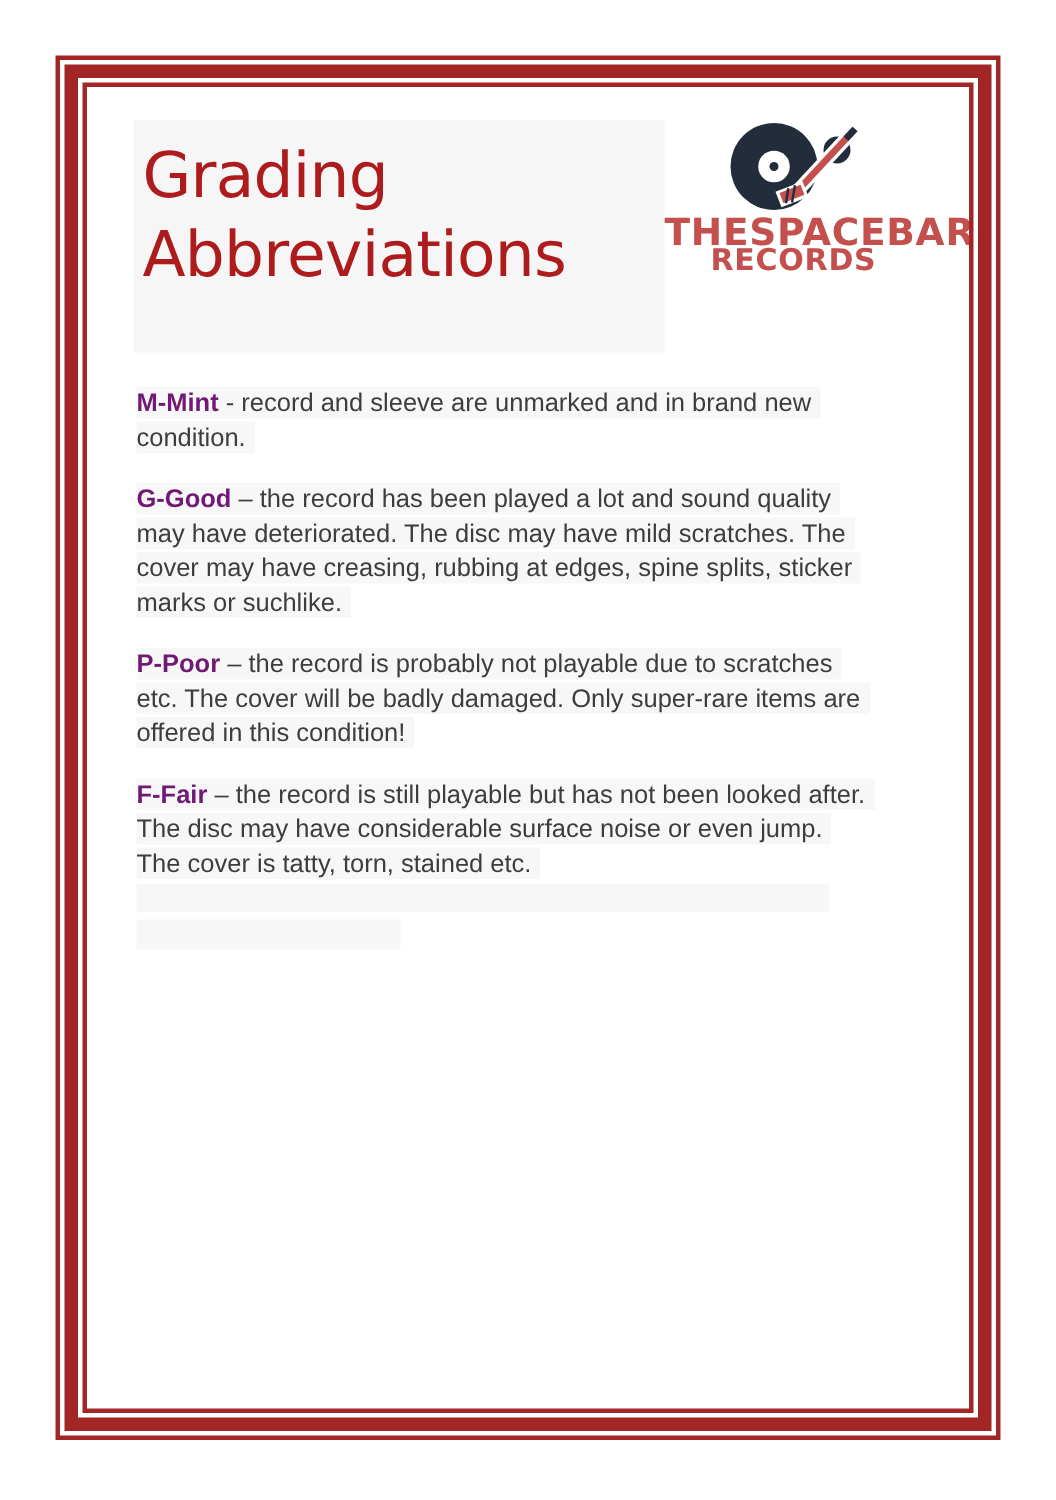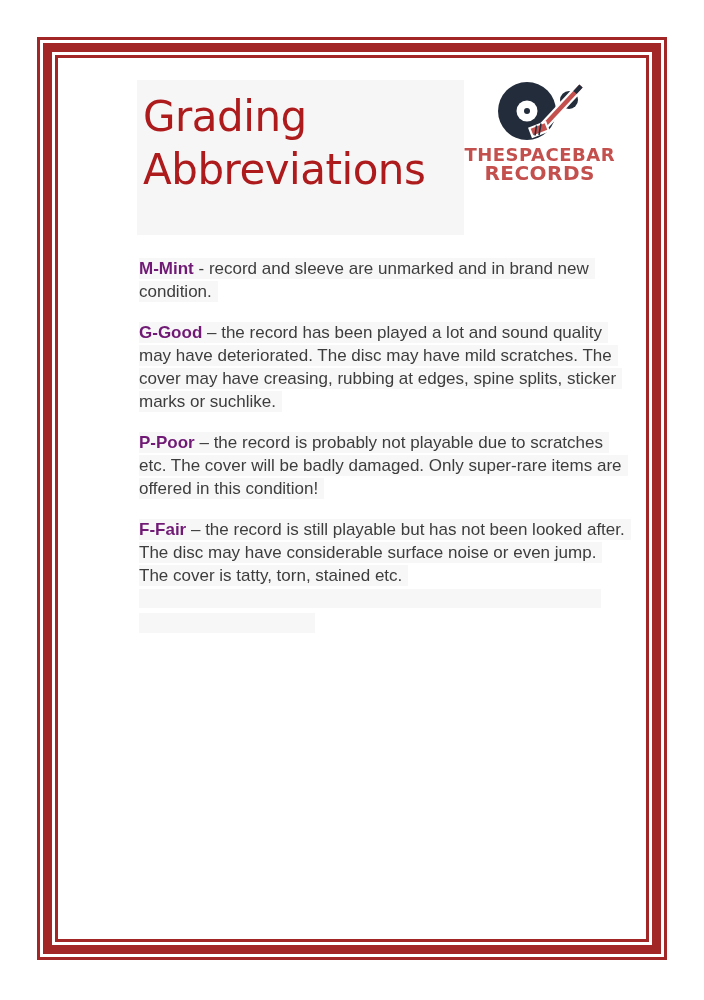--- a/index.html
+++ b/index.html
@@ -11,38 +11,38 @@
     overflow:hidden;
   }
   
   .frame-a {
     position:absolute; left:37px; top:37px; right:37px; bottom:40px;
     border:3px solid #a32626; padding:3px; box-sizing:border-box;
   }
   .frame-b { border:9px solid #a32626; padding:3px; height:100%; box-sizing:border-box; }
   .frame-c { border:3px solid #a32626; height:100%; box-sizing:border-box; position:relative; background:#ffffff; }
 
-  .content { position:absolute; inset:0; padding:22px 31px; box-sizing:border-box; overflow:hidden;margin-left:48px; }
+  .content { position:absolute; inset:0; padding:22px 31px; box-sizing:border-box; overflow:hidden; }
 
   .header { display:flex; justify-content:space-between; align-items:flex-start; height:155px; margin-bottom:22px; }
   .title-box {
     background:#f6f6f6; width:398px; height:155px; box-sizing:border-box;
     padding:10px 8px 0 6px;
   }
   .title {
     margin:0; font-family:"DejaVu Sans", sans-serif;
     font-weight:500; font-size:42px; line-height:53px;
     color:#ad1b1d; letter-spacing:-0.5px;
   }
 
   .logo { width:172px; text-align:center; padding-top:0; }
   .logo svg { display:block; margin:0 auto; }
   .logo-line {
     font-family:"DejaVu Sans", sans-serif; font-weight:800;
-    color:#c4504e; font-size:18px; line-height:18px; letter-spacing:0.5px;
+    color:#c4504e; font-size:25px; line-height:18px; letter-spacing:0.5px;
     white-space:nowrap;
   }
   .logo-line.second { font-size:20px; }
 
   .intro {
     margin:0 0 41px 2px; width:560px;
     font-size:17px; line-height:21px; color:#2e2e2e;
   }
   .term {
     margin:0 0 18px 2px; width:490px;

